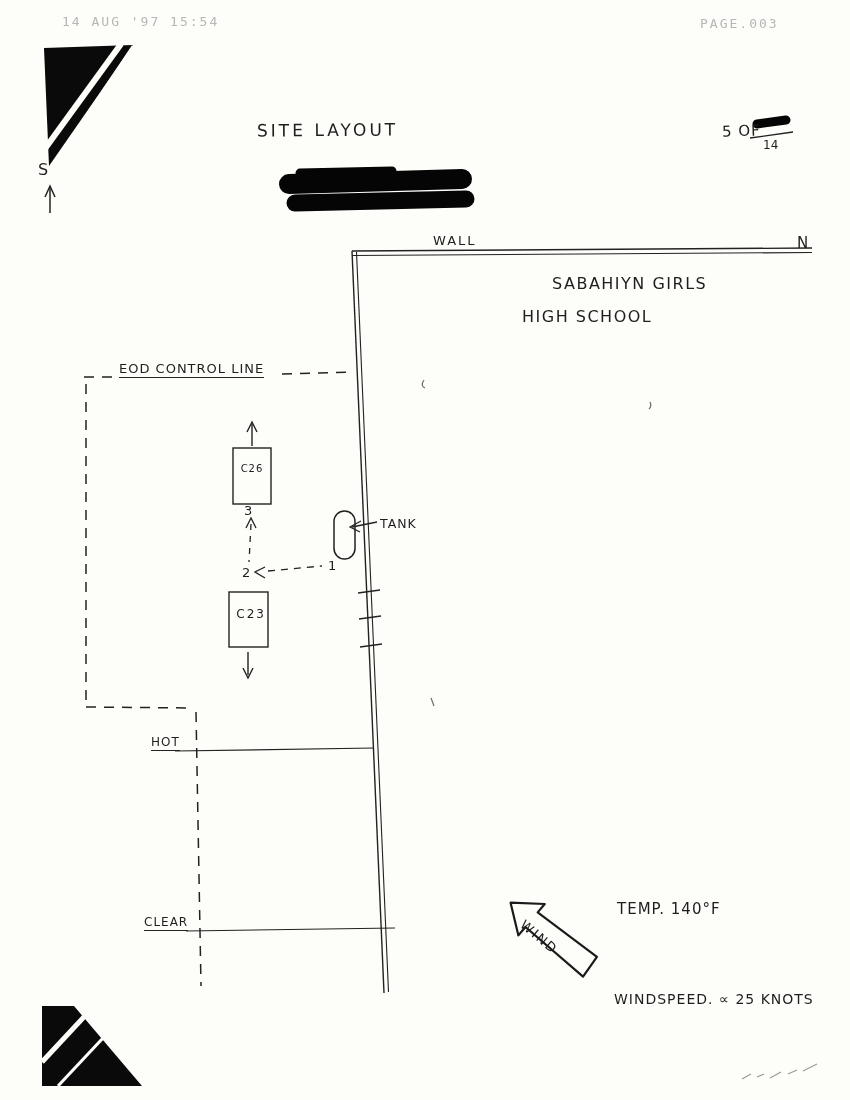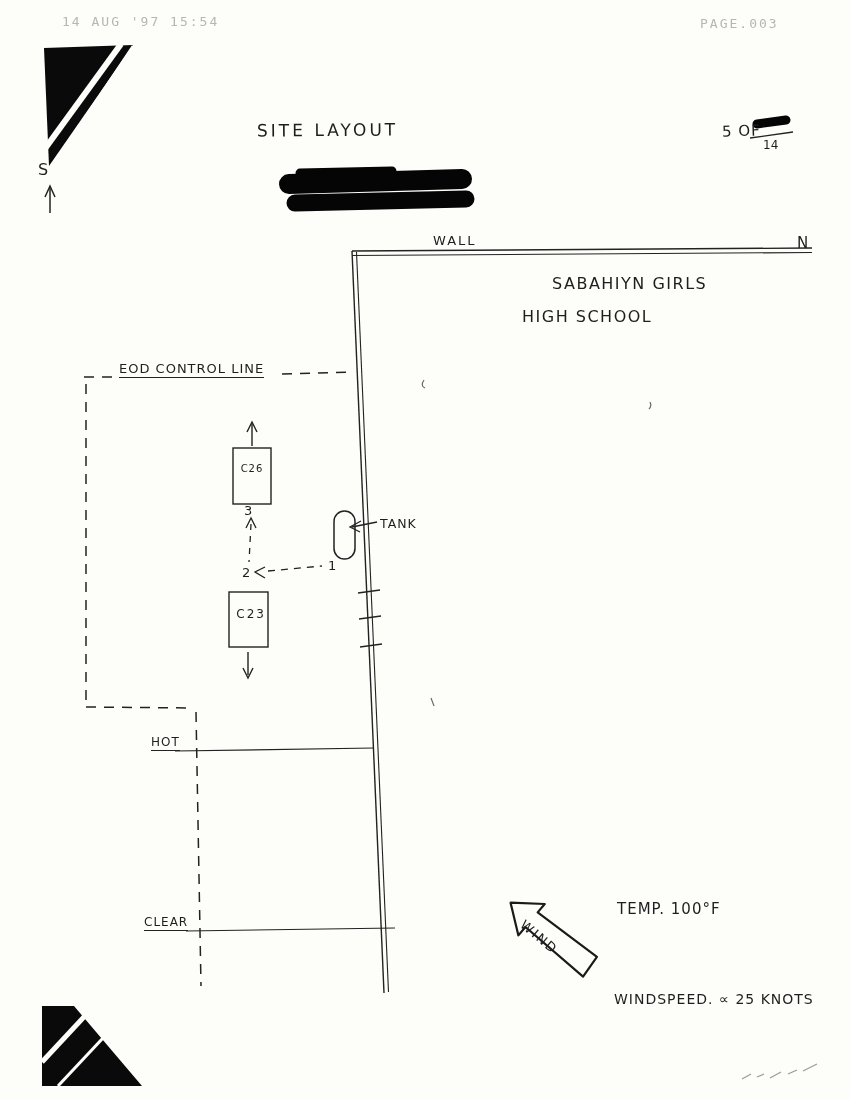--- a/index.html
+++ b/index.html
@@ -143,16 +143,16 @@
   <div class="abs hw" style="left:242px; top:565px; font-size:13px;">2</div>
   <div class="abs hw" style="left:328px; top:558px; font-size:13px;">1</div>
 
   <div class="abs hw" style="left:380px; top:516px; font-size:12.5px; letter-spacing:1px;">TANK</div>
 
   <div class="abs hw small-lb underlined" style="left:151px; top:735px;">HOT</div>
   <div class="abs hw small-lb underlined" style="left:144px; top:915px;">CLEAR</div>
 
   <div class="abs hw wind-text" style="left:527px; top:917px;">WIND</div>
 
-  <div class="abs hw" style="left:617px; top:900px; font-size:15px; letter-spacing:1px;">TEMP. 100°F</div>
+  <div class="abs hw" style="left:617px; top:900px; font-size:15px; letter-spacing:1px;">TEMP. 140°F</div>
   <div class="abs hw" style="left:614px; top:991px; font-size:14px; letter-spacing:1px;">WINDSPEED. ∝ 25 KNOTS</div>
 
 </div>
 
 </body></html>

